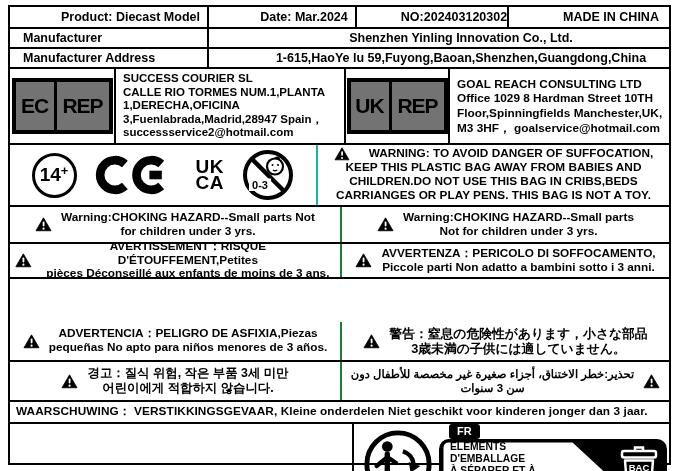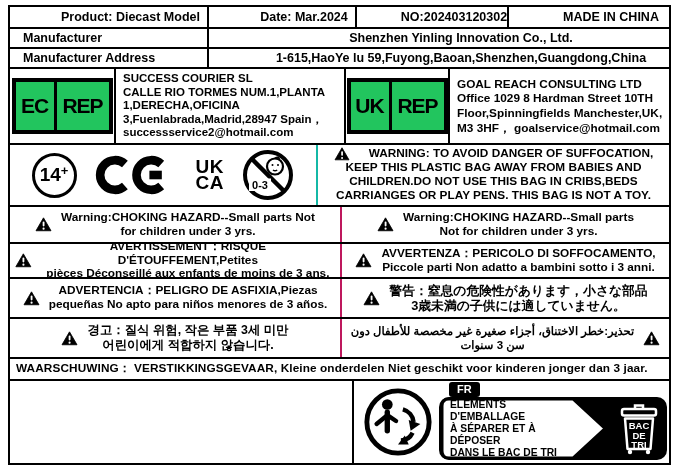--- a/index.html
+++ b/index.html
@@ -26,40 +26,40 @@
   .value-cell { flex:1; }
 
   
   .r4 { height:76px; }
   .rep-half { display:flex; box-sizing:border-box; }
   .rep-half.lft { width:336px; border-right:2px solid #000; }
   .rep-half.rgt { flex:1; }
   .rep-box-cell { width:106px; border-right:2px solid #000; box-sizing:border-box;
     display:flex; align-items:center; justify-content:center; }
   .rep-half.rgt .rep-box-cell { width:104px; }
-  .rep-box { border:4px solid #000; height:48px; display:flex; align-items:stretch; background:#22c55e; }
+  .rep-box { border:4px solid #000; height:48px; display:flex; align-items:stretch; background:#737373; }
   .rep-code { width:38px; display:flex; align-items:center; justify-content:center; font-size:21px; letter-spacing:-1px; }
   .rep-suffix { width:52px; border-left:3px solid #000; display:flex; align-items:center; justify-content:center; font-size:21px; letter-spacing:-1px; }
   .rep-text { flex:1; padding:2px 2px 2px 7px; font-size:11.5px; line-height:13.4px;
     display:flex; flex-direction:column; justify-content:center; }
   .rep-half.rgt .rep-text { line-height:14.6px; font-size:11.8px; }
 
   
   .r5 { height:62px; }
   .marks-cell { width:308px; border-right:2px solid #14b8a6; box-sizing:border-box;
     display:flex; align-items:center; justify-content:space-evenly; padding:0 3px; }
   .age-mark { width:45px; height:45px; border:3.5px solid #000; border-radius:50%;
     display:flex; align-items:center; justify-content:center; box-sizing:border-box; font-size:19px; }
   .age-plus { font-size:13px; margin-top:-10px; }
   .ukca { font-size:19px; line-height:16.5px; text-align:center; letter-spacing:0.5px; }
   .suffocation-cell { flex:1; display:flex; flex-direction:column; align-items:center;
     justify-content:center; font-size:11.8px; line-height:13.8px; text-align:center; }
   .suffo-line1 { display:flex; align-items:center; gap:19px; }
-  .r6 { height:37px; } .r7 { height:35px; } .r8 { height:40px; } .r9 { height:40px; }
-  .warn-cell { width:332px; border-right:2px solid #be185d; box-sizing:border-box;
+  .r6 { height:37px; } .r7 { height:35px; } .r8 { height:40px;margin-top:43px; } .r9 { height:40px; }
+  .warn-cell { width:332px; border-right:2px solid #15803d; box-sizing:border-box;
     display:flex; align-items:center; justify-content:center; gap:9px; padding:2px 5px; }
   .warn-cell.rightc { flex:1; border-right:none; }
   .warn-text { text-align:center; font-size:11.8px; line-height:13.6px; }
   .warn-text.jp { font-size:12.8px; line-height:15px; }
   .warn-text.kr { font-size:12.4px; line-height:15px; }
   .warn-cell.rtl { direction:rtl; }
   .warn-text.ar { font-size:11.5px; line-height:14px; }
 
   
   .r10 { height:22px; align-items:center; padding-left:6px; font-size:11.8px; letter-spacing:0.1px; }

